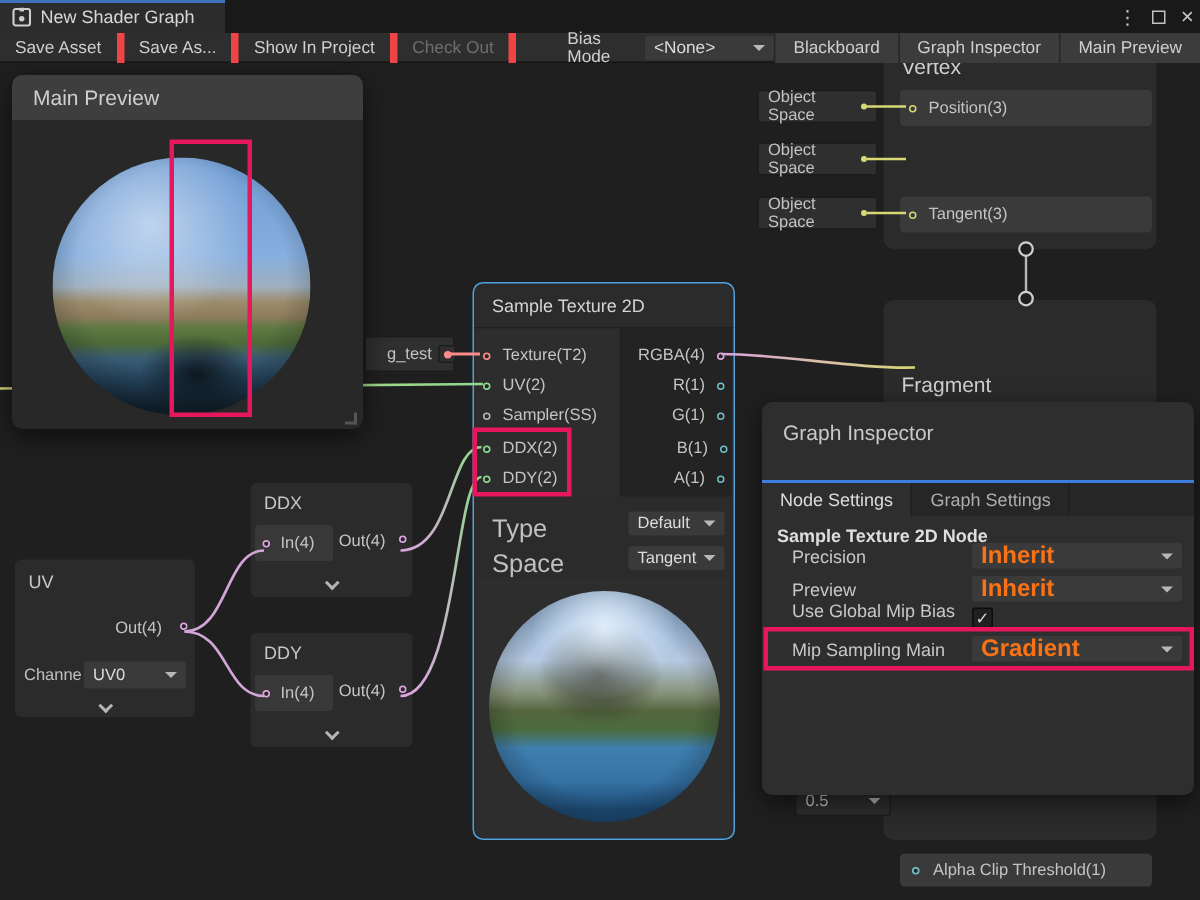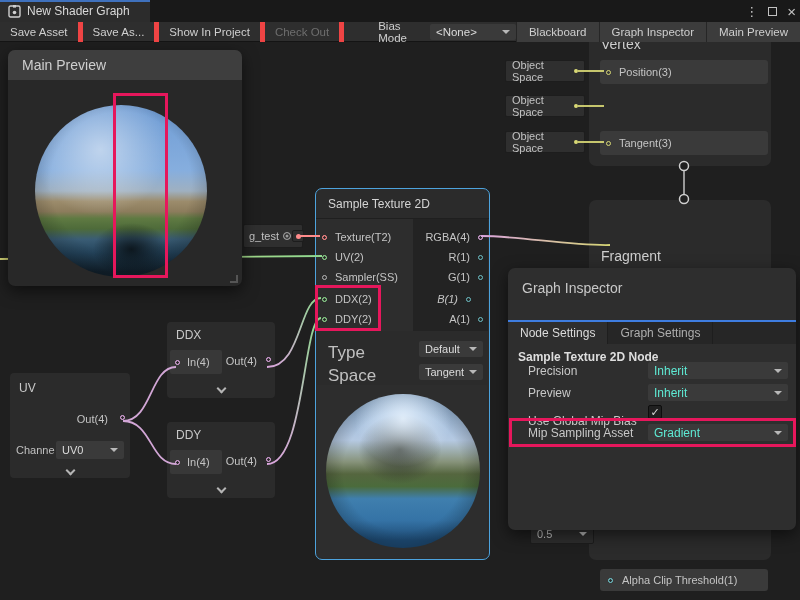--- a/index.html
+++ b/index.html
@@ -92,21 +92,21 @@
   .inport-sm { flex:none; }
   #uv-node { left:10px; top:331px; width:120px; height:105px; border-radius:4px; }
   #uv-node .sm-title { top:8px; }
   #uv-out-label { position:absolute; right:22px; top:40px; font-size:11px; color:#c4c4c4; }
   #uv-out-port { position:absolute; right:5px; top:42px; }
   #uv-chrow { position:absolute; left:0; top:65px; width:100%; height:24px; display:flex; align-items:center; }
   #uv-chlabel { font-size:11px; color:#c0c0c0; margin-left:6px; overflow:hidden; white-space:nowrap; width:40px; }
   #uv-chdd { width:68px; height:18px; font-size:11px; }
 
   
-  #gtest-chip { left:243px; top:182px; width:60px; height:24px; padding:0 5px; gap:4px; }
+  #gtest-chip { left:243px; top:182px; width:60px; height:24px; padding:0 14px; gap:4px; }
   #gtest-ring { width:8px; height:8px; border:1.5px solid #9a9a9a; border-radius:50%; box-shadow:inset 0 0 0 1.5px #2f2f2f; background:#9a9a9a; flex:none; }
   #gtest-portbox { position:absolute; left:292px; top:188px; width:12px; height:12px; background:#2e2e2e; border:1px solid #1d1d1d; border-radius:2px; z-index:10; display:flex; align-items:center; justify-content:center; }
   #gtest-portbox .pd { width:5px; height:5px; border-radius:50%; background:#ff8b8b; }
 
   
   #val-chip { left:530px; top:482px; width:64px; height:20px; padding:0 6px; justify-content:space-between; background:#2e2e2e; }
 
   
   .panel { position:absolute; z-index:30; border-radius:7px; box-shadow:0 5px 16px rgba(0,0,0,.55); }
   #main-preview-panel { left:8px; top:8px; width:234px; height:236px; background:#282828; }
@@ -115,21 +115,21 @@
 
   #inspector-panel { left:508px; top:226px; width:288px; height:262px; background:#2e2e2e; }
   #gi-title { position:absolute; left:14px; top:12px; font-size:14px; color:#c8c8c8; }
   #gi-blueline { position:absolute; left:0; top:52px; width:100%; height:2px; background:#3e7de0; }
   #gi-tabs { position:absolute; left:0; top:54px; width:100%; height:22px; background:#262626; display:flex; }
   .gi-tab { height:22px; display:flex; align-items:center; padding:0 12px; font-size:12px; }
   .gi-tab.active { background:#2e2e2e; color:#dcdcdc; border-right:1px solid #1e1e1e; }
   .gi-tab.idle { color:#aeaeae; border-right:1px solid #1e1e1e; }
   #gi-heading { position:absolute; left:10px; top:82px; font-size:12px; font-weight:bold; color:#dedede; }
   .gi-row-label { position:absolute; left:20px; font-size:12px; color:#c8c8c8; white-space:nowrap; }
-  .gi-dd { position:absolute; left:140px; width:140px; height:17px; font-size:12px; color:#5eead4; }
+  .gi-dd { position:absolute; left:140px; width:140px; height:17px; font-size:16px; color:#f97316;font-weight:bold; }
   #gi-check { position:absolute; left:140px; top:137px; width:14px; height:14px; background:#202020; border:1px solid #0d0d0d; border-radius:2px; color:#d8d8d8; font-size:11px; display:flex; align-items:center; justify-content:center; }
 
   
   .hl { position:absolute; border:3px solid #e6175c; z-index:40; pointer-events:none; }
   #hl-preview { left:113px; top:51px; width:55px; height:185px; }
   #hl-ddxy { left:315px; top:243px; width:66px; height:46px; }
   #hl-mip { left:509px; top:376px; width:287px; height:29px; }
 </style>
 </head>
 <body>
@@ -254,21 +254,21 @@
         <span class="port c-v4 on"></span>
       </div>
       <div class="iorow out" style="right:6px;top:58px;padding-left:32px;">
         <span>R(1)</span>
         <span class="port c-v1"></span>
       </div>
       <div class="iorow out" style="right:6px;top:78px;">
         <span>G(1)</span>
         <span class="port c-v1"></span>
       </div>
-      <div class="iorow out" style="right:18px;top:100px;font-style:italic;">
+      <div class="iorow out" style="right:4px;top:100px;">
         <span>B(1)</span>
         <span class="port c-v1"></span>
       </div>
       <div class="iorow out" style="right:6px;top:120px;">
         <span>A(1)</span>
         <span class="port c-v1"></span>
       </div>
 
       <span class="ctl-lbl" style="top:154px;">Type</span>
       <div class="dd ctl-dd" style="top:152px;">
@@ -384,26 +384,26 @@
         <span>Inherit</span>
         <span class="darr"></span>
       </div>
 
       <span class="gi-row-label" style="top:118px;">Preview</span>
       <div class="dd gi-dd" style="top:116px;">
         <span>Inherit</span>
         <span class="darr"></span>
       </div>
 
-      <span class="gi-row-label" style="top:146px;">Use Global Mip Bias</span>
+      <span class="gi-row-label" style="top:132px;">Use Global Mip Bias</span>
       <div id="gi-check">
         <span>✓</span>
       </div>
 
-      <span class="gi-row-label" style="top:158px;">Mip Sampling Asset</span>
+      <span class="gi-row-label" style="top:158px;">Mip Sampling Main</span>
       <div class="dd gi-dd" style="top:156px;">
         <span>Gradient</span>
         <span class="darr"></span>
       </div>
     </div>
 
     <div class="hl" id="hl-preview"></div>
     <div class="hl" id="hl-ddxy"></div>
     <div class="hl" id="hl-mip"></div>
   </div>

